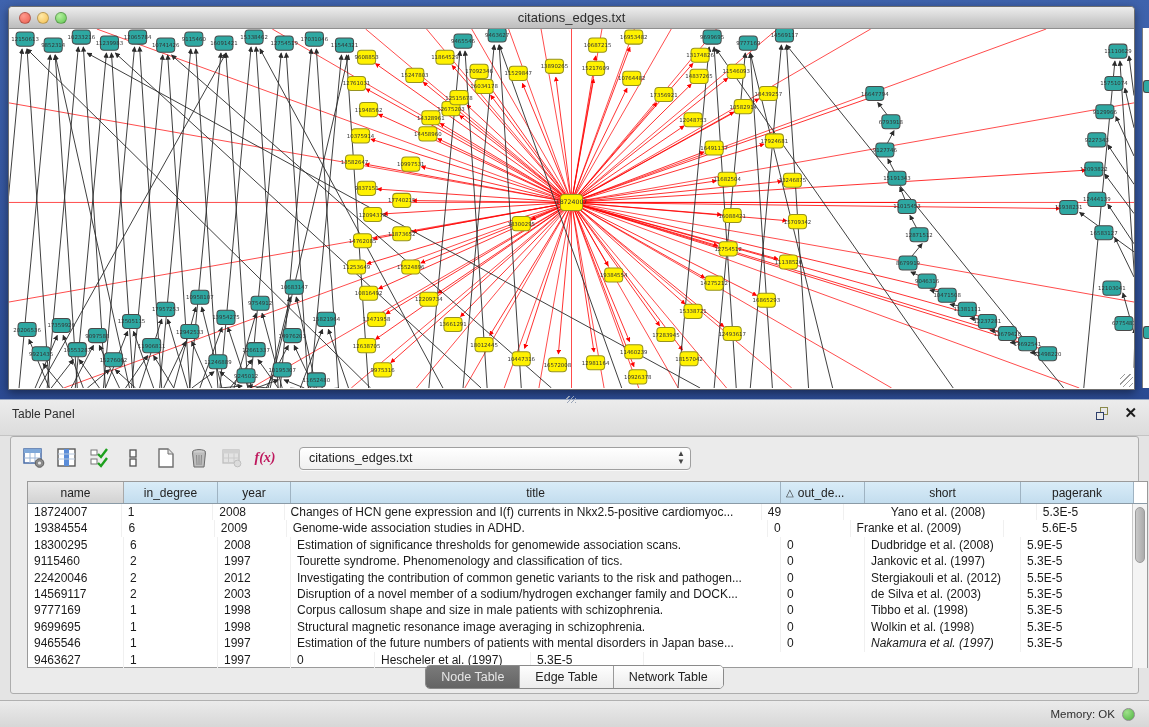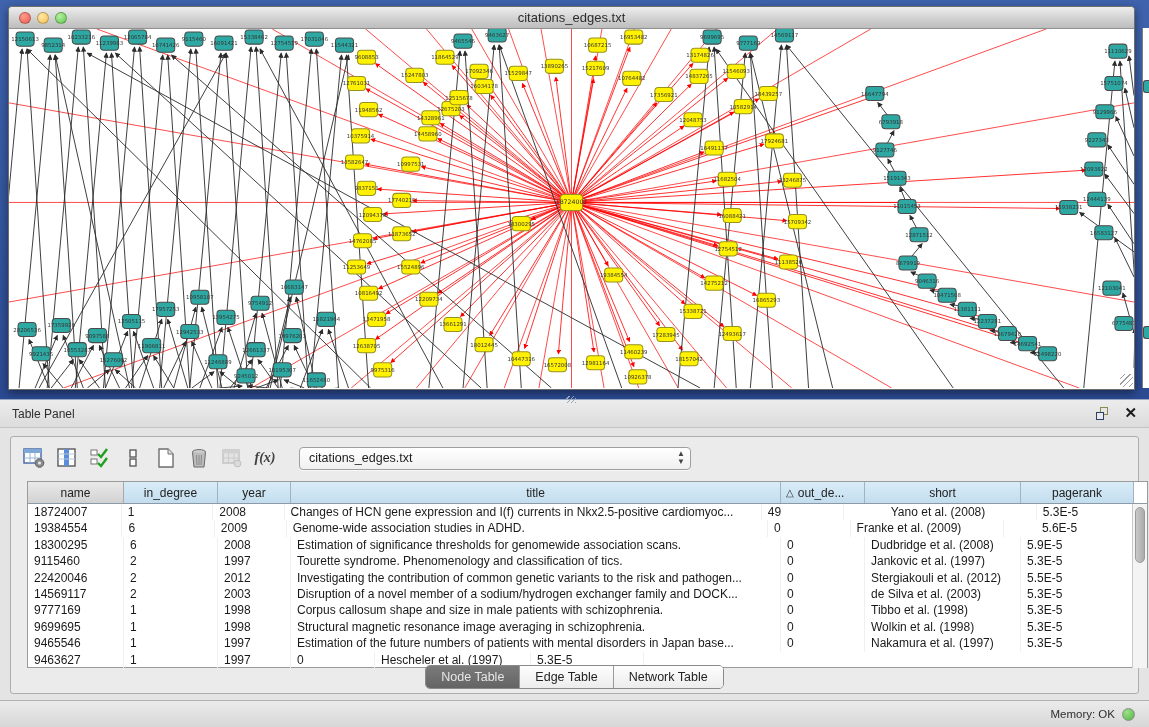--- a/index.html
+++ b/index.html
@@ -17,32 +17,32 @@
   .canvas-wrap{position:relative;width:100%;height:359px;background:#fff;overflow:hidden}
   svg.graph{display:block;width:100%;height:100%}
   .grip{position:absolute;right:1px;bottom:1px;width:13px;height:13px;background:repeating-linear-gradient(135deg,transparent 0 3px,#9b9b9b 3px 4px)}
 
   
   .sliver{position:absolute;right:0;top:28px;width:7px;height:360px;background:#fff;border-left:1px solid #7d7d7d}
   .sliver .frag{position:absolute;left:0;width:7px;height:13px;background:#2ea8a2;border:1px solid #4a4a4a;border-right:none;border-radius:3px 0 0 3px}
 
   
   .table-panel{position:absolute;left:0;top:399px;width:1149px;height:301px;background:#e4e4e4;border-top:1px solid #97a7c4}
-  .panel-header{position:relative;height:28px;background:linear-gradient(180deg,#ececec,#dcdcdc);border-bottom:1px solid #c4c4c4}
+  .panel-header{position:relative;height:36px;background:linear-gradient(180deg,#ececec,#dcdcdc);border-bottom:1px solid #c4c4c4}
   .panel-title{position:absolute;left:12px;top:7px;font-size:12px;color:#2e2e2e}
   .splitter-grip{position:absolute;left:566px;top:-4px;width:10px;height:7px;background:repeating-linear-gradient(135deg,transparent 0 2px,#9aa5b8 2px 3px)}
   .float-icon{position:absolute;right:40px;top:7px;width:13px;height:13px}
   .float-icon .b{position:absolute;left:4px;top:0;width:8px;height:8px;border:1.5px solid #8a8a4a}
   .float-icon .f{position:absolute;left:0;top:5px;width:8px;height:8px;border:1.5px solid #2d3f6b;background:#e9e9e9}
   .close-x{position:absolute;right:12px;top:4px;font-size:15px;font-weight:bold;color:#1a1a1a;line-height:18px}
 
   .panel-body{position:absolute;left:10px;top:36px;width:1129px;height:258px;background:#ebebeb;border:1px solid #adadad;border-radius:3px}
   .toolbar{position:absolute;left:0;top:0;width:100%;height:42px;display:flex;align-items:center;padding-left:10px}
   .tb-btn{width:26px;height:26px;margin-right:7px;display:flex;align-items:center;justify-content:center}
-  .fx{font-family:"Liberation Serif",serif;font-style:italic;font-weight:bold;font-size:14px;color:#404040}
+  .fx{font-family:"Liberation Serif",serif;font-style:italic;font-weight:bold;font-size:14px;color:#be185d}
   .combo{margin-left:14px;width:392px;height:23px;border:1px solid #9f9f9f;border-radius:4px;background:linear-gradient(180deg,#ffffff,#f0f0f0);display:flex;align-items:center;position:relative;box-shadow:0 1px 0 rgba(255,255,255,.7)}
   .combo .val{font-size:12.5px;color:#1c1c1c;padding-left:9px;flex:1;white-space:nowrap;overflow:hidden}
   .combo .arrows{width:18px;text-align:center;font-size:8px;color:#444;line-height:8px}
 
   .dtable{position:absolute;left:16px;top:44px;width:1121px;height:187px;background:#fff;border:1px solid #9a9a9a}
   .thead{display:flex;height:22px;border-bottom:1px solid #8a9aa6;font-size:12px;color:#222}
   .th{display:flex;align-items:center;justify-content:center;border-right:1px solid #9fb3c2;background:linear-gradient(180deg,#d9ecf8,#c3ddee);overflow:hidden;white-space:nowrap}
   .th.gray{background:linear-gradient(180deg,#e9e9e9,#d2d2d2);border-right:1px solid #a8a8a8}
   .th.sorted{justify-content:flex-start;padding-left:5px}
   .th .tri{font-size:10px;margin-right:4px;color:#333}
@@ -740,21 +740,21 @@
               <div class="td" style="width: 84px;">0</div>
               <div class="td" style="width: 156px;">Wolkin et al. (1998)</div>
               <div class="td" style="width: 113px;">5.3E-5</div>
             </div>
             <div class="tr">
               <div class="td" style="width: 96px;">9465546</div>
               <div class="td" style="width: 94px;">1</div>
               <div class="td" style="width: 73px;">1997</div>
               <div class="td" style="width: 490px;">Estimation of the future numbers of patients with mental disorders in Japan base...</div>
               <div class="td" style="width: 84px;">0</div>
-              <div class="td" style="width: 156px;">Nakamura et al. (1997)</div>
+              <div class="td" style="width: 156px; font-style: italic;">Nakamura et al. (1997)</div>
               <div class="td" style="width: 113px;">5.3E-5</div>
             </div>
             <div class="tr">
               <div class="td" style="width: 96px;">9463627</div>
               <div class="td" style="width: 94px;">1</div>
               <div class="td" style="width: 73px;">1997</div>
               <div class="td" style="width: 84px;">0</div>
               <div class="td" style="width: 156px;">Hescheler et al. (1997)</div>
               <div class="td" style="width: 113px;">5.3E-5</div>
             </div>

